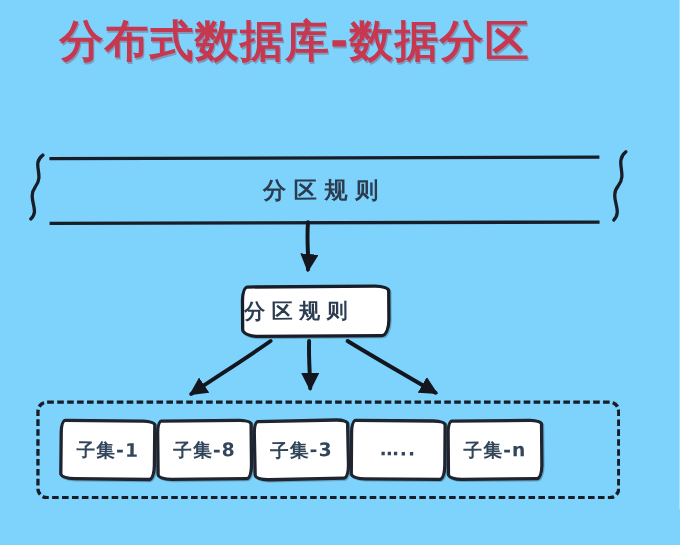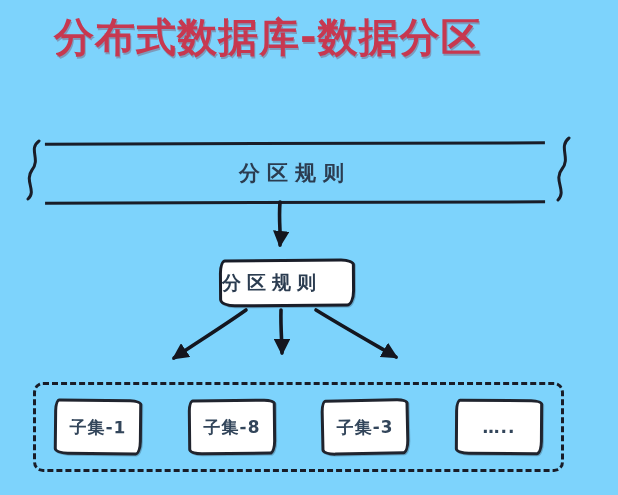--- a/index.html
+++ b/index.html
@@ -36,24 +36,24 @@
     display:flex;align-items:center;justify-content:flex-start;
     background:#fff;
     transform:rotate(-0.4deg);
     box-shadow:1px 1px 0 rgba(25,29,40,0.25);
   }
   .rule-box .lbl{
     font-size:19px;color:#2b3c50;letter-spacing:6px;font-weight:600;
   }
   
   .subset-wrap{
-    position:absolute;left:33px;top:382px;width:531px;height:90px;
+    position:absolute;left:33px;top:364px;width:531px;height:90px;
     border:3.5px dashed #191d28;border-radius:10px;
     box-sizing:border-box;
-    display:flex;align-items:center;justify-content:space-between;
+    display:flex;align-items:center;
     padding:0 18px;
   }
   .subset-box{
     width:82px;height:50px;
     border:3px solid #20242e;
     border-radius:5px 12px 6px 14px / 12px 5px 14px 6px;
     display:flex;align-items:center;justify-content:center;
     background:#fff;
     box-shadow:1px 1px 0 rgba(25,29,40,0.25);
   }
@@ -95,20 +95,23 @@
     </div>
     <div class="subset-box r2">
       <span class="lbl">子集-8</span>
     </div>
     <div class="subset-box r3">
       <span class="lbl">子集-3</span>
     </div>
     <div class="subset-box r4">
       <span class="lbl">…..</span>
     </div>
+    <div class="subset-box r5">
+      <span class="lbl">子集-n</span>
+    </div>
   </div>
 
   <svg class="overlay" viewBox="0 0 618 495">
     <defs>
       <marker id="ah" viewBox="0 0 10 10" refX="8.5" refY="5" markerWidth="4.6" markerHeight="4.6" orient="auto-start-reverse">
         <path d="M0,0 L10,5 L0,10 z" fill="#14161f"></path>
       </marker>
     </defs>
     <path d="M280,202 C278.5,222 281,234 280,245" fill="none" stroke="#14161f" stroke-width="3.6" stroke-linecap="round" marker-end="url(#ah)"></path>
     <path d="M246,310 C222,327 196,343 174,358" fill="none" stroke="#14161f" stroke-width="3.6" stroke-linecap="round" marker-end="url(#ah)"></path>

